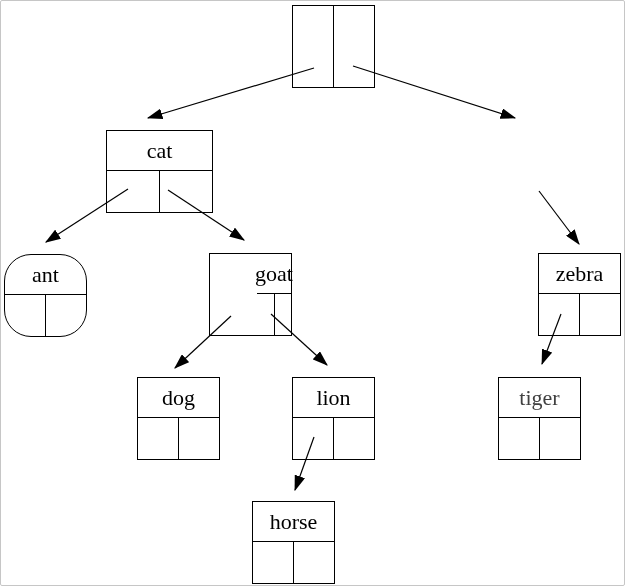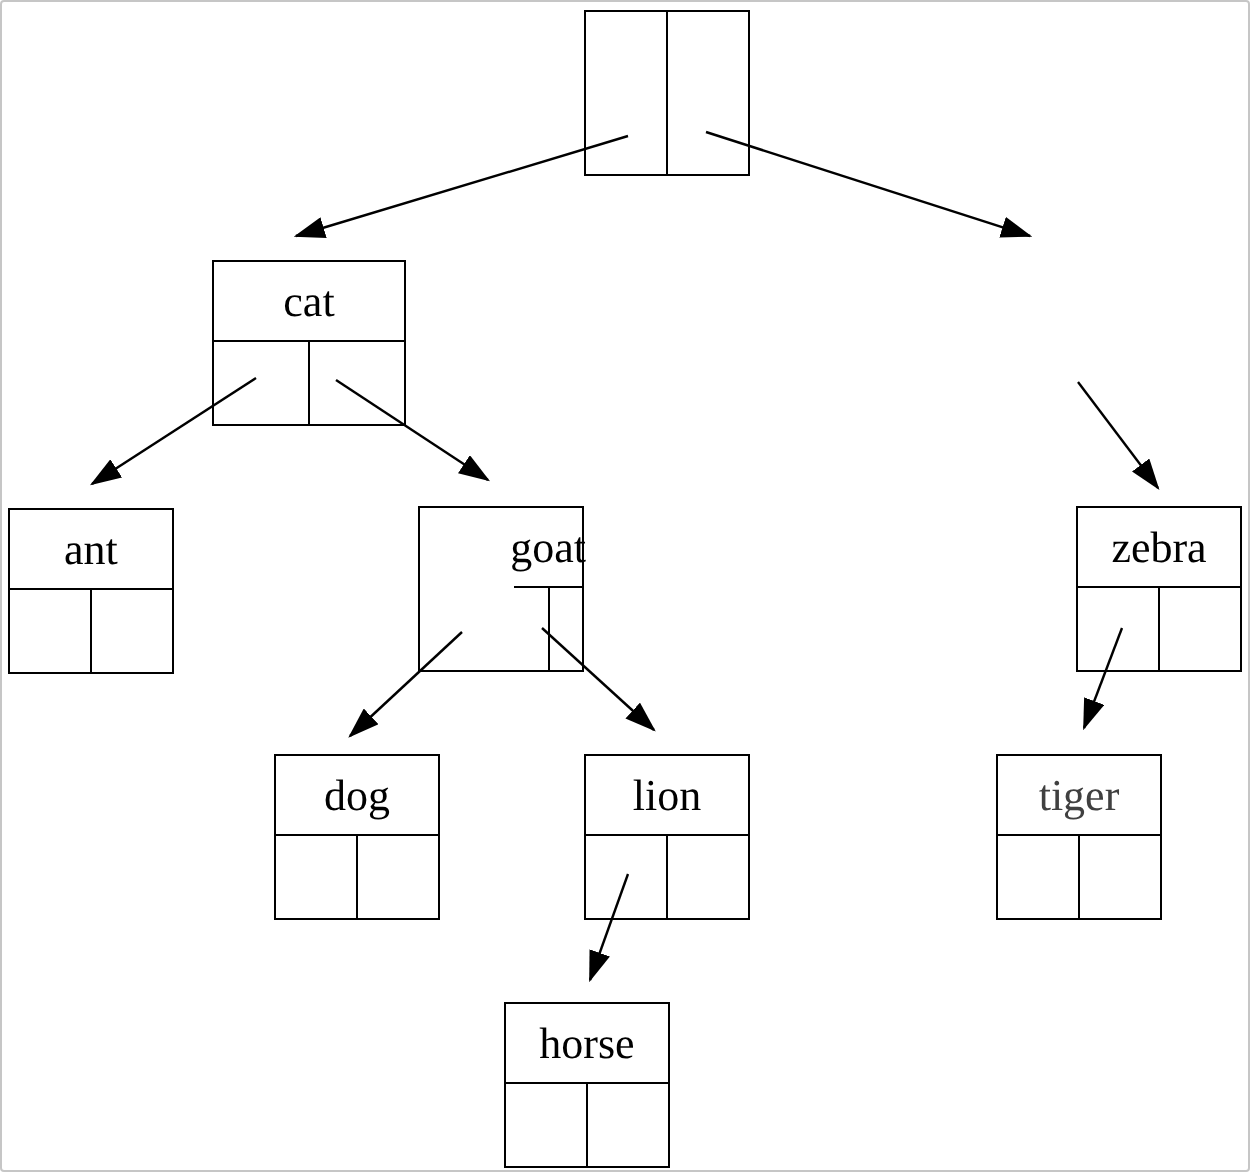--- a/index.html
+++ b/index.html
@@ -48,28 +48,28 @@
 </head>
 <body>
 
 <div class="canvas" id="diagram" style="width: 625px; height: 586px; background: rgb(255, 255, 255); border-color: rgb(198, 198, 198);">
     <div class="node" style="left: 291px; top: 4px; width: 83px; height: 83px;">
       <div class="cells">
         <div class="cell left"></div>
         <div class="cell right"></div>
       </div>
     </div>
-    <div class="node" style="left: 105px; top: 129px; width: 97px; height: 83px;">
+    <div class="node" style="left: 105px; top: 129px; width: 107px; height: 83px;">
       <div class="label" style="height: 40px; color: rgb(0, 0, 0);">cat</div>
       <div class="cells">
         <div class="cell left"></div>
         <div class="cell right"></div>
       </div>
     </div>
-    <div class="node" style="left: 3px; top: 253px; width: 83px; height: 83px;">
+    <div class="node" style="left: 3px; top: 253px; width: 83px; height: 83px; border-radius: 27px;">
       <div class="label" style="height: 40px; color: rgb(0, 0, 0);">ant</div>
       <div class="cells">
         <div class="cell left"></div>
         <div class="cell right"></div>
       </div>
     </div>
     <div class="node" style="left: 208px; top: 252px; width: 83px; height: 83px; padding-left: 47px;">
       <div class="label" style="height: 40px; color: rgb(0, 0, 0);">goat</div>
       <div class="cells">
         <div class="cell left"></div>

